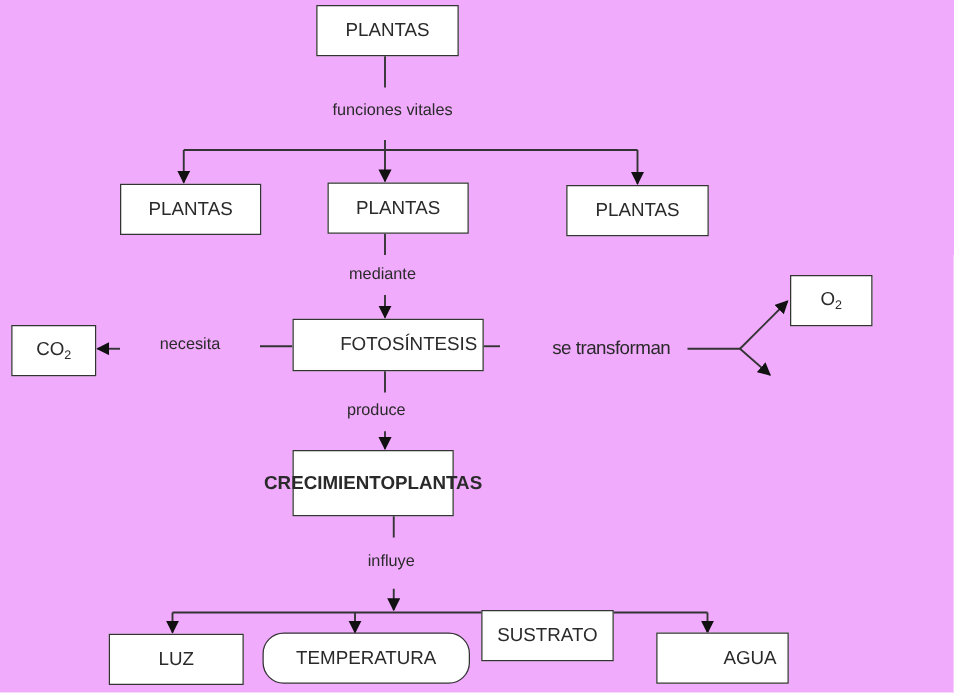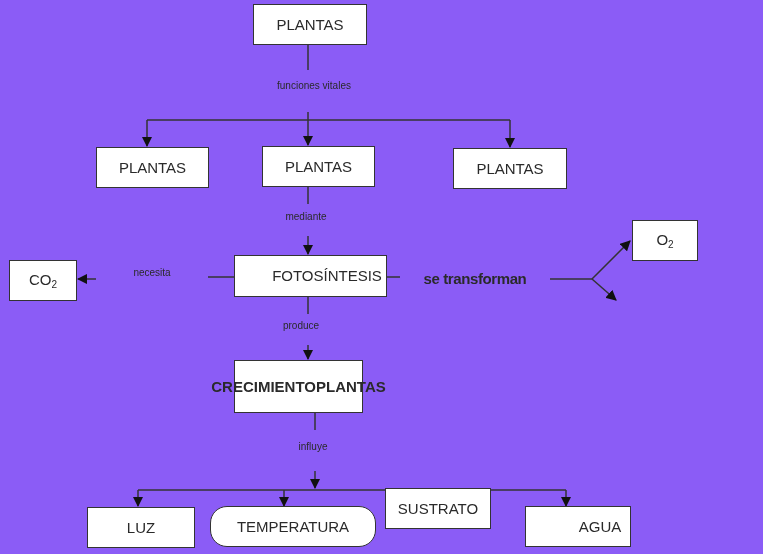--- a/index.html
+++ b/index.html
@@ -1,23 +1,23 @@
 <!DOCTYPE html>
 <html><head>
 <meta charset="utf-8">
 <style>
   html, body { margin:0; padding:0; background:#ffffff; }
-  #canvas { position:relative; width:763px; height:554px; overflow:hidden; background:#8b5cf6;
+  #canvas { position:relative; width:763px; height:554px; overflow:hidden; background:#f0abfc;
     font-family:"Liberation Sans", "DejaVu Sans", sans-serif; color:#222; }
   svg.links { position:absolute; left:0; top:0; }
   .box { position:absolute; box-sizing:border-box; border:1.5px solid #333; background:#fff;
     display:flex; align-items:center; justify-content:center; text-align:center;
     font-size:15px; line-height:1.15; color:#2a2a2a; }
   .box.bold { font-weight:bold; }
-  .lbl { position:absolute; font-size:10px; color:#2a2a2a; white-space:nowrap; transform:translateX(-50%); }
+  .lbl { position:absolute; font-size:13px; color:#2a2a2a; white-space:nowrap; transform:translateX(-50%); }
   sub { font-size:10px; vertical-align:-3px; }
 </style>
 </head>
 <body>
 
 <div id="canvas">
   <svg class="links" width="763" height="554">
     <defs>
       <marker id="ah" viewBox="0 0 10 10" refX="9" refY="5" markerWidth="7" markerHeight="7" orient="auto">
         <path d="M0,0 L10,5 L0,10 z" fill="#111"></path>
@@ -75,21 +75,21 @@
 
   <div class="box" style="left:234px;top:255px;width:153px;height:42px;padding-left:33px;">
       <span>FOTOSÍNTESIS</span>
     </div>
 
   <div class="box" style="left:9px;top:260px;width:68px;height:41px;">
       <span><span>CO</span><sub>2</sub></span>
     </div>
 
   <div class="lbl" style="left:152px;top:267px;">necesita</div>
-  <div class="lbl" style="left:475px;top:270px;font-size:15px;letter-spacing:-0.4px;font-weight:bold;">se transforman</div>
+  <div class="lbl" style="left:489px;top:270px;font-size:15px;letter-spacing:-0.4px;">se transforman</div>
 
   <div class="box" style="left:632px;top:220px;width:66px;height:41px;">
       <span><span>O</span><sub>2</sub></span>
     </div>
 
   <div class="lbl" style="left:301px;top:320px;">produce</div>
 
   <div class="box bold" style="left:234px;top:360px;width:129px;height:53px;flex-direction:row;">
     <span>CRECIMIENTO</span>
     <span>PLANTAS</span>

